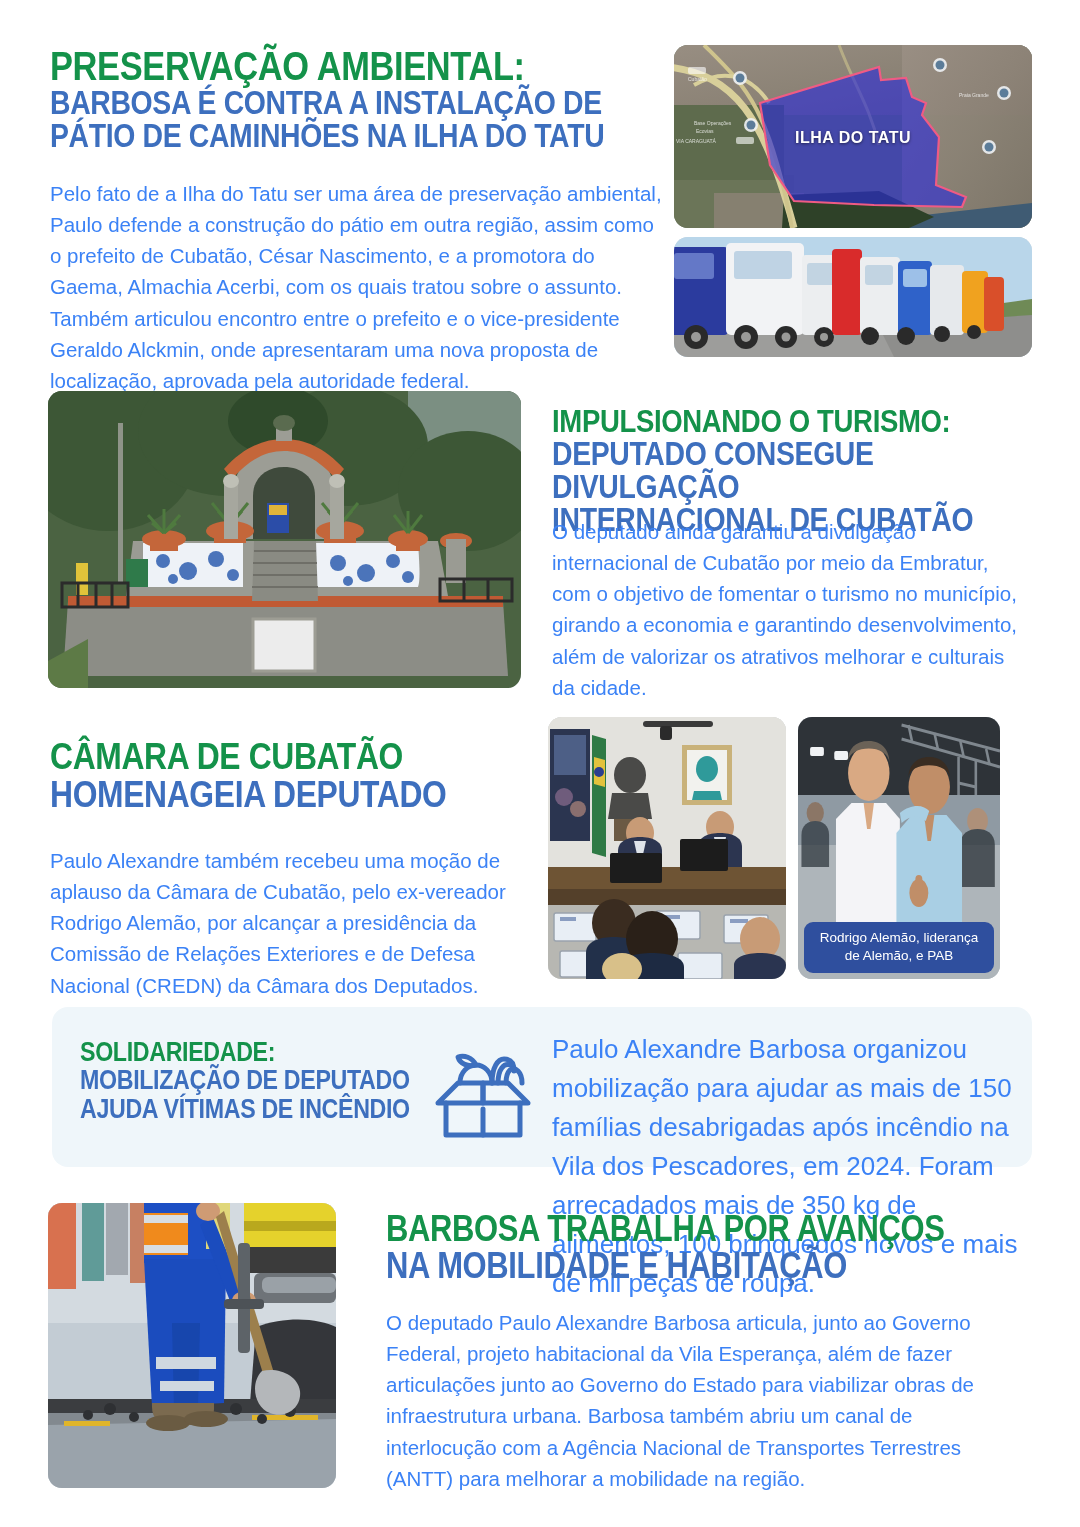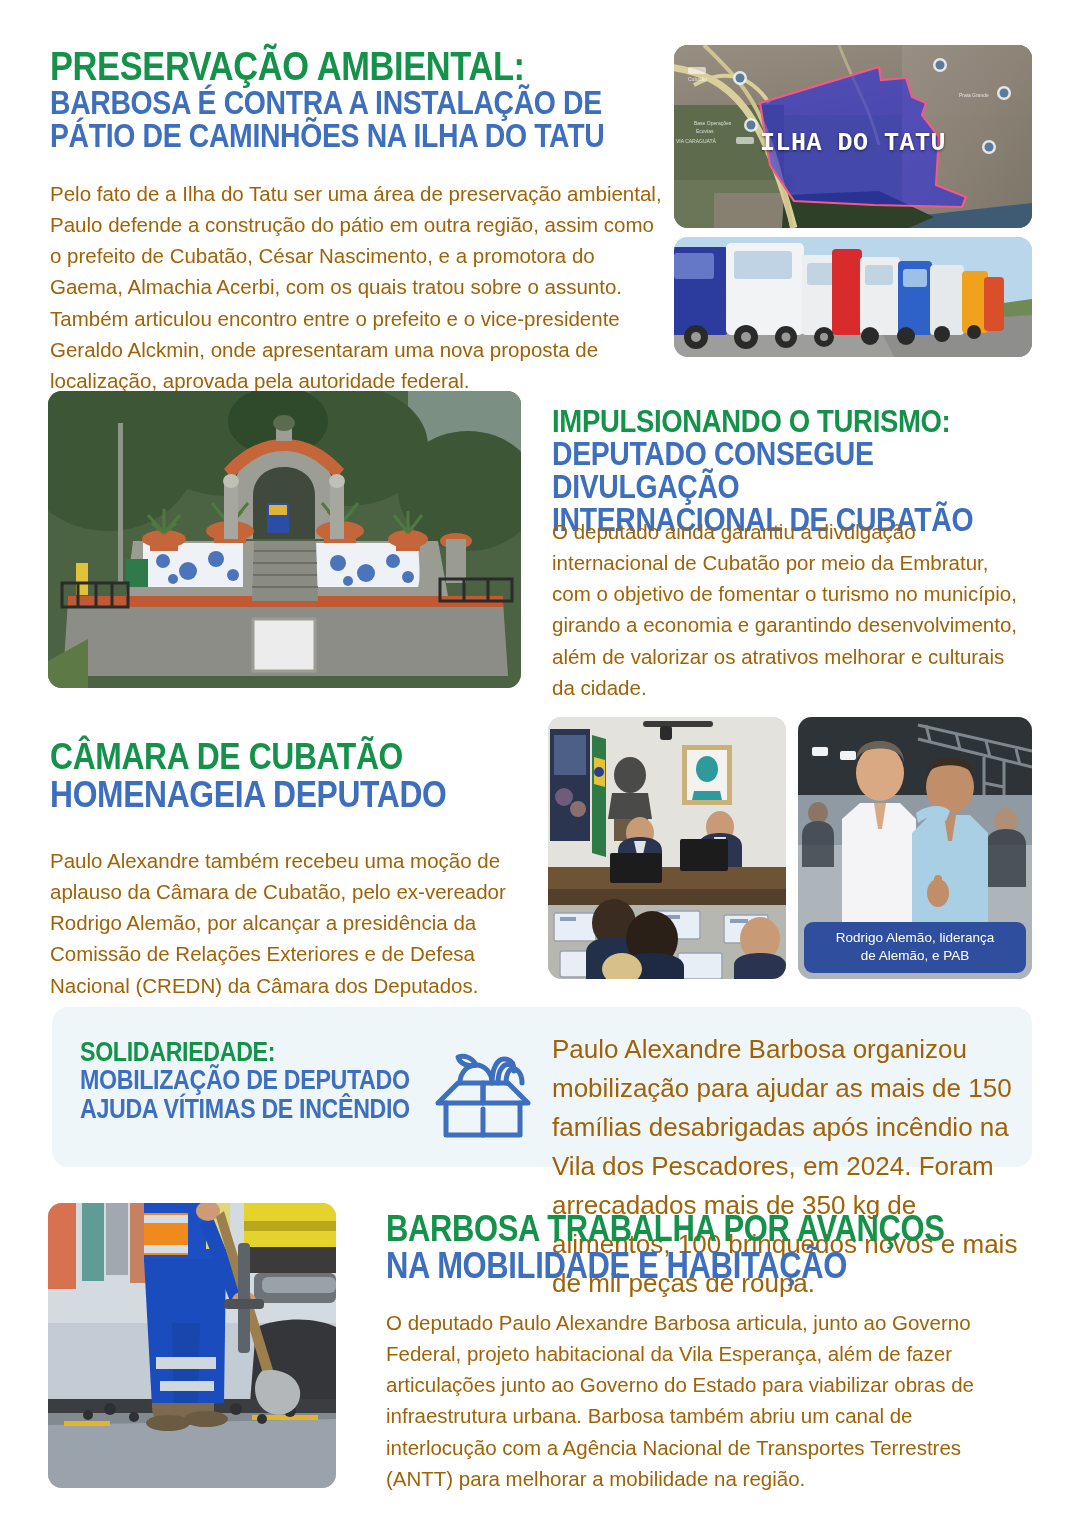--- a/index.html
+++ b/index.html
@@ -21,44 +21,44 @@
     letter-spacing: -0.4px;
     transform: scaleX(0.86);
     transform-origin: left top;
   }
   .headline .hl-green { color: #14924a; display: block; }
   .headline .hl-blue  { color: #3d6fbe; display: block; }
 
   
   .body-copy {
     font-family: "Liberation Sans", sans-serif;
-    color: #a16207;
+    color: #3b82f6;
     font-size: 20.5px;
     line-height: 1.52;
   }
 
   
   .photo {
     position: absolute;
     border-radius: 14px;
     overflow: hidden;
     background: #cfd6dd;
   }
   .photo svg, .photo .ph-inner { width: 100%; height: 100%; display: block; }
 
   
   .map-label {
     position: absolute;
     left: 0; right: 0;
     top: 46%;
     text-align: center;
     color: #ffffff;
-    font-family: Liberation Mono, monospace;
+    font-family: Liberation Sans, sans-serif;
     font-weight: bold;
-    font-size: 25px;
+    font-size: 16px;
     letter-spacing: 0.5px;
     text-shadow: 0 1px 3px rgba(0,0,0,.55);
   }
 
   
   .caption-banner {
     position: absolute;
     left: 6px; right: 6px; bottom: 6px;
     background: #2f4f9e;
     border-radius: 9px;
@@ -378,21 +378,21 @@
           <path d="M38 262 L38 236 C38 224 52 220 66 220 C80 220 94 224 94 236 L94 262 Z" fill="#22304a"></path>
           <ellipse cx="104" cy="222" rx="26" ry="28" fill="#2a2018"></ellipse>
           <path d="M72 262 L72 250 C72 240 88 236 104 236 C120 236 136 240 136 250 L136 262 Z" fill="#1d2a42"></path>
           <ellipse cx="74" cy="252" rx="20" ry="16" fill="#d8c089"></ellipse>
           <ellipse cx="212" cy="222" rx="20" ry="22" fill="#c89b76"></ellipse>
           <path d="M186 262 L186 248 C186 240 198 236 212 236 C226 236 238 240 238 248 L238 262 Z" fill="#2a3450"></path>
         </g>
       </svg>
     </div>
 
-    <div class="photo" style="left:798px;top:717px;width:234px;height:262px;">
+    <div class="photo" style="left:798px;top:717px;width:202px;height:262px;">
       <div class="ph-inner" style="position:relative;">
         <svg viewBox="0 0 234 262" preserveAspectRatio="none">
           <rect width="234" height="262" fill="#b9bfc4"></rect>
           <rect x="0" y="0" width="234" height="78" fill="#2e3338"></rect>
           <g stroke="#7f878e" stroke-width="3" fill="none">
             <path d="M120 8 L234 34"></path>
               <path d="M120 22 L234 50"></path>
             <path d="M128 8 L132 24"></path>
               <path d="M158 16 L162 32"></path>
               <path d="M188 24 L192 40"></path>

